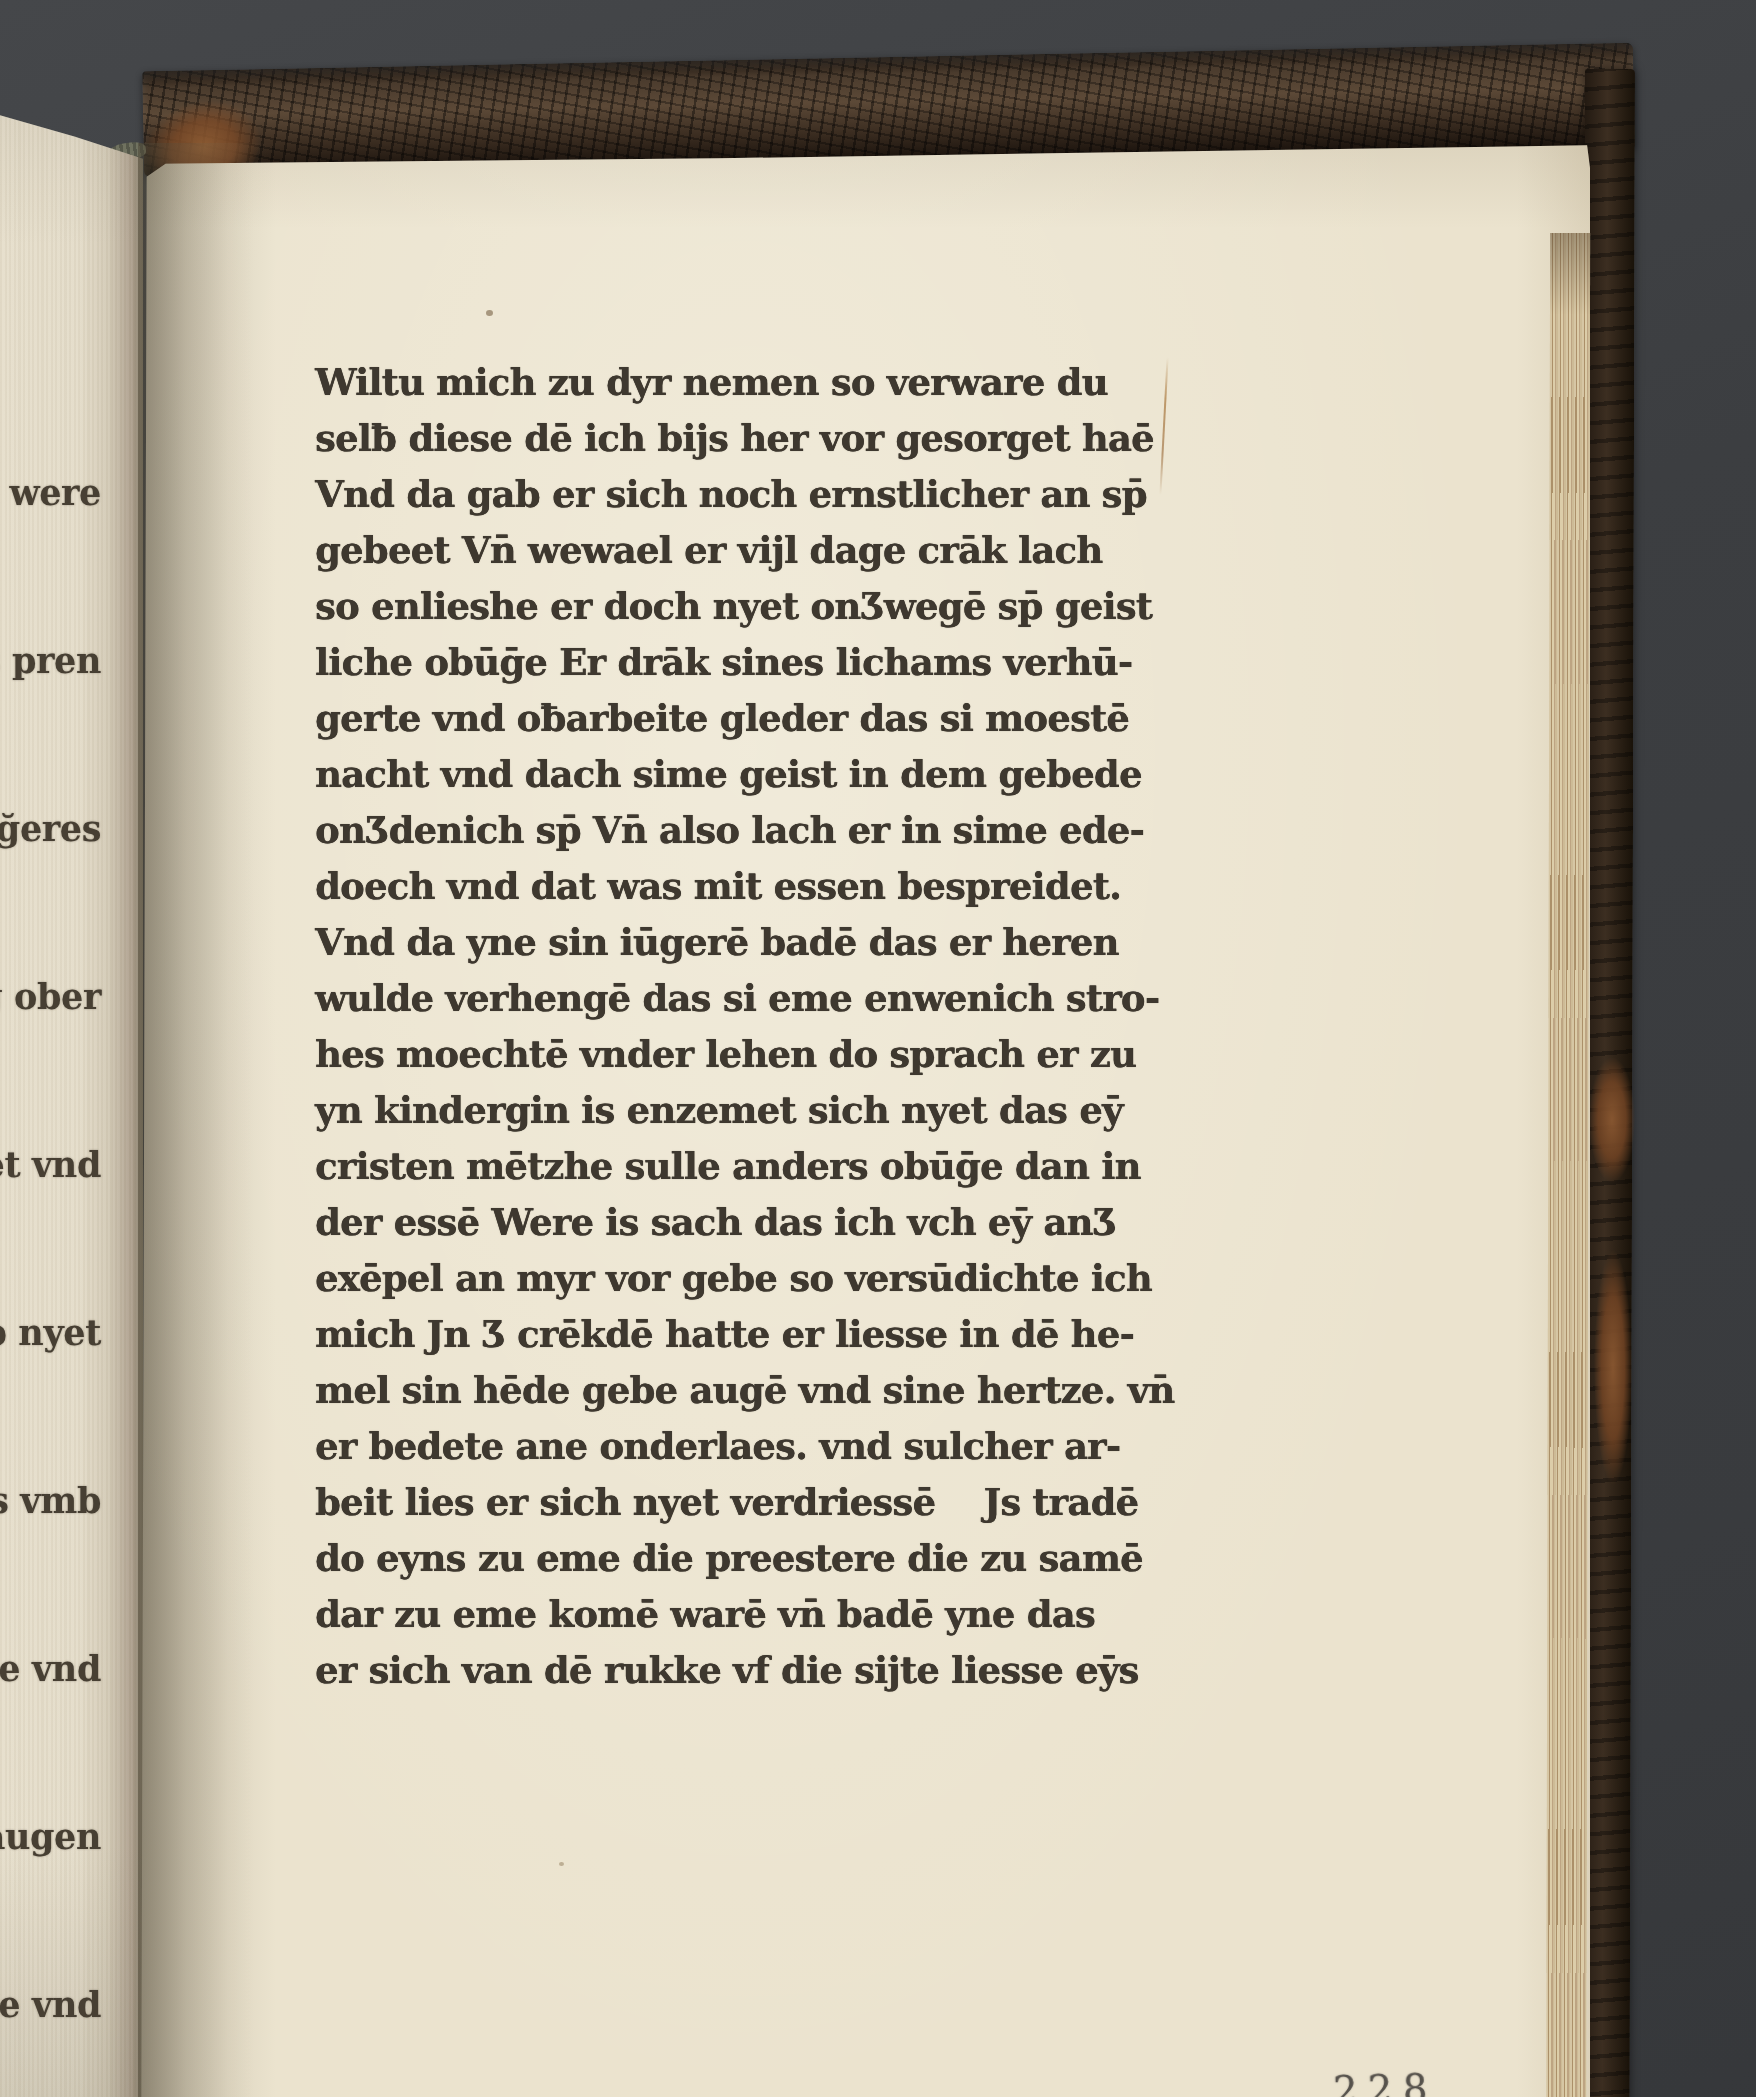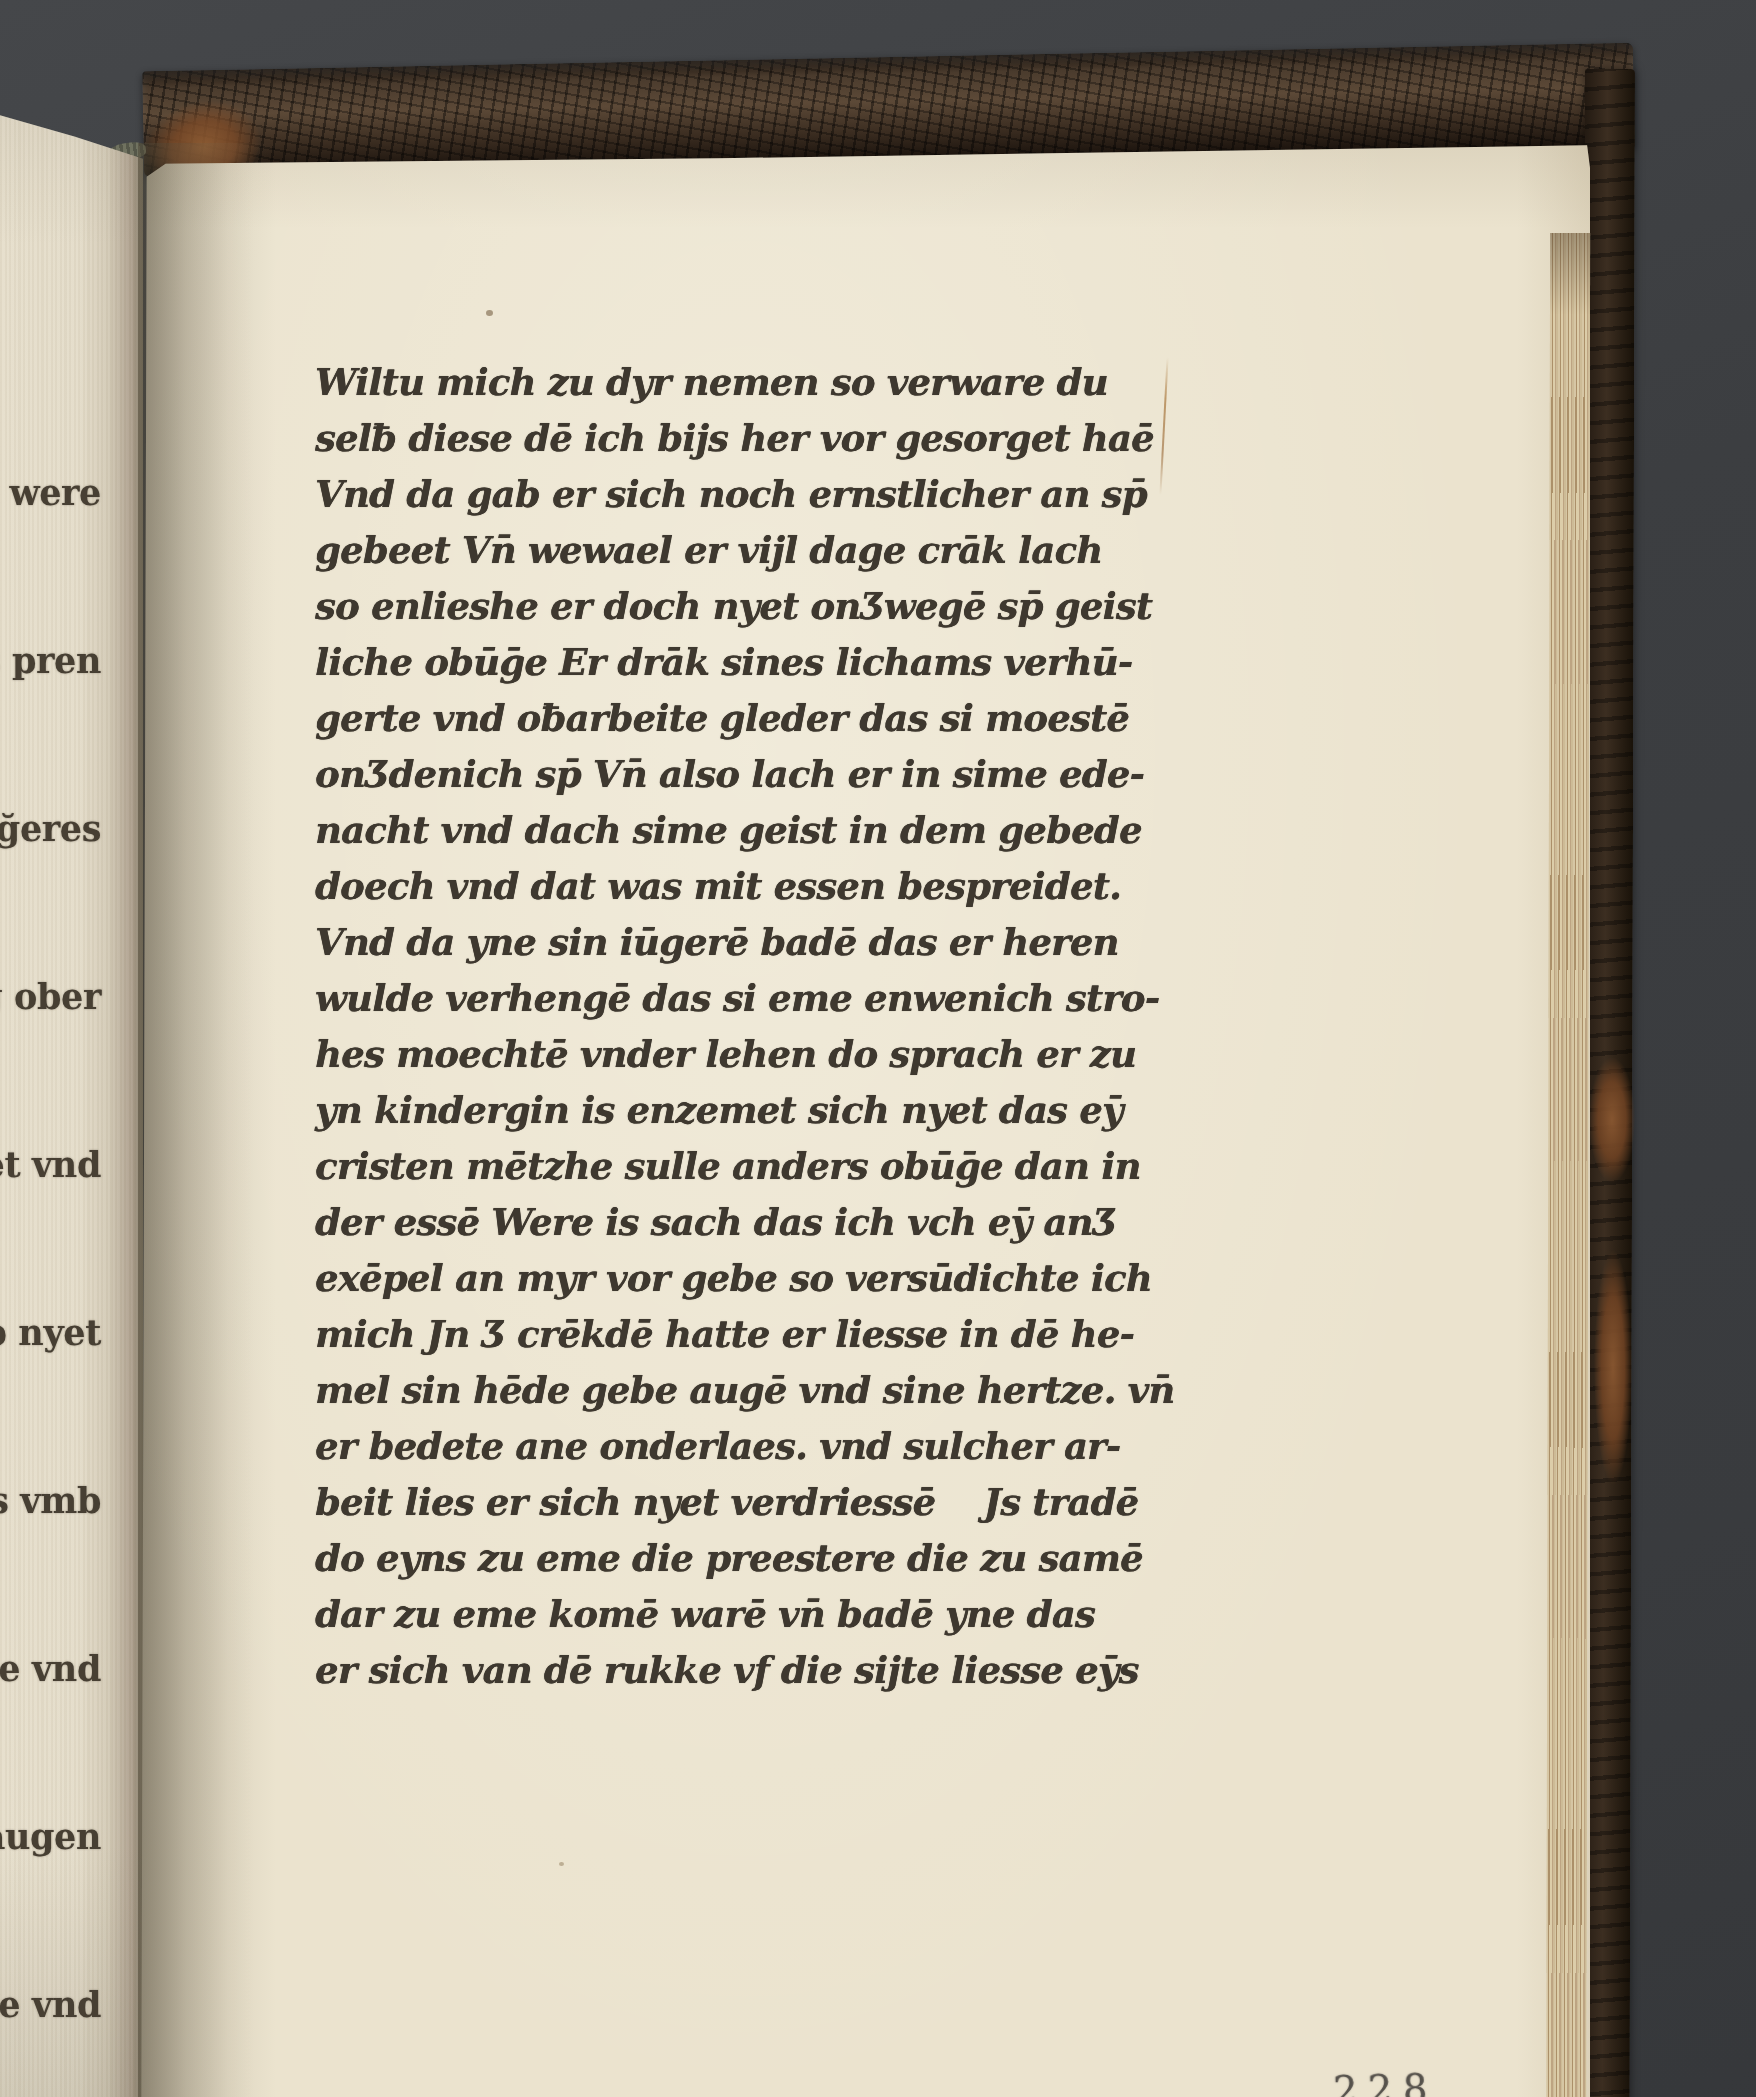--- a/index.html
+++ b/index.html
@@ -144,21 +144,20 @@
   }
   .bl-line {
     font-family: "DejaVu Serif", serif;
     font-weight: bold;
     font-size: 37px;
     line-height: 56px;
     color: #3e382f;
     white-space: pre;
     letter-spacing: -0.8px;
     text-shadow: 0.3px 0 0 #3e382f, 0 0 1.3px rgba(62,56,47,.35);
-    font-style: italic;
   }
 
   
   .page-number {
     position: absolute;
     left: 1333px; top: 2067px;
     z-index: 8;
     font-family: "DejaVu Serif", serif;
     font-size: 39px;
     letter-spacing: 10px;
@@ -242,22 +241,22 @@
   <div class="fore-edge"></div>
 
   <div class="text-block">
     <div class="bl-line">Wiltu mich zu dyr nemen so verware du</div>
     <div class="bl-line">selƀ diese dē ich bijs her vor gesorget haē</div>
     <div class="bl-line">Vnd da gab er sich noch ernstlicher an sp̄</div>
     <div class="bl-line">gebeet Vn̄ wewael er vijl dage crāk lach</div>
     <div class="bl-line">so enlieshe er doch nyet onƷwegē sp̄ geist</div>
     <div class="bl-line">liche obūḡe Er drāk sines lichams verhū-</div>
     <div class="bl-line">gerte vnd oƀarbeite gleder das si moestē</div>
+    <div class="bl-line">nacht vnd dach sime geist in dem gebede</div>
     <div class="bl-line">onƷdenich sp̄ Vn̄ also lach er in sime ede-</div>
-    <div class="bl-line">nacht vnd dach sime geist in dem gebede</div>
     <div class="bl-line">doech vnd dat was mit essen bespreidet.</div>
     <div class="bl-line">Vnd da yne sin iūgerē badē das er heren</div>
     <div class="bl-line">wulde verhengē das si eme enwenich stro-</div>
     <div class="bl-line">hes moechtē vnder lehen do sprach er zu</div>
     <div class="bl-line">yn kindergin is enzemet sich nyet das eȳ</div>
     <div class="bl-line">cristen mētzhe sulle anders obūḡe dan in</div>
     <div class="bl-line">der essē Were is sach das ich vch eȳ anƷ</div>
     <div class="bl-line">exēpel an myr vor gebe so versūdichte ich</div>
     <div class="bl-line">mich Jn Ʒ crēkdē hatte er liesse in dē he-</div>
     <div class="bl-line">mel sin hēde gebe augē vnd sine hertze. vn̄</div>

